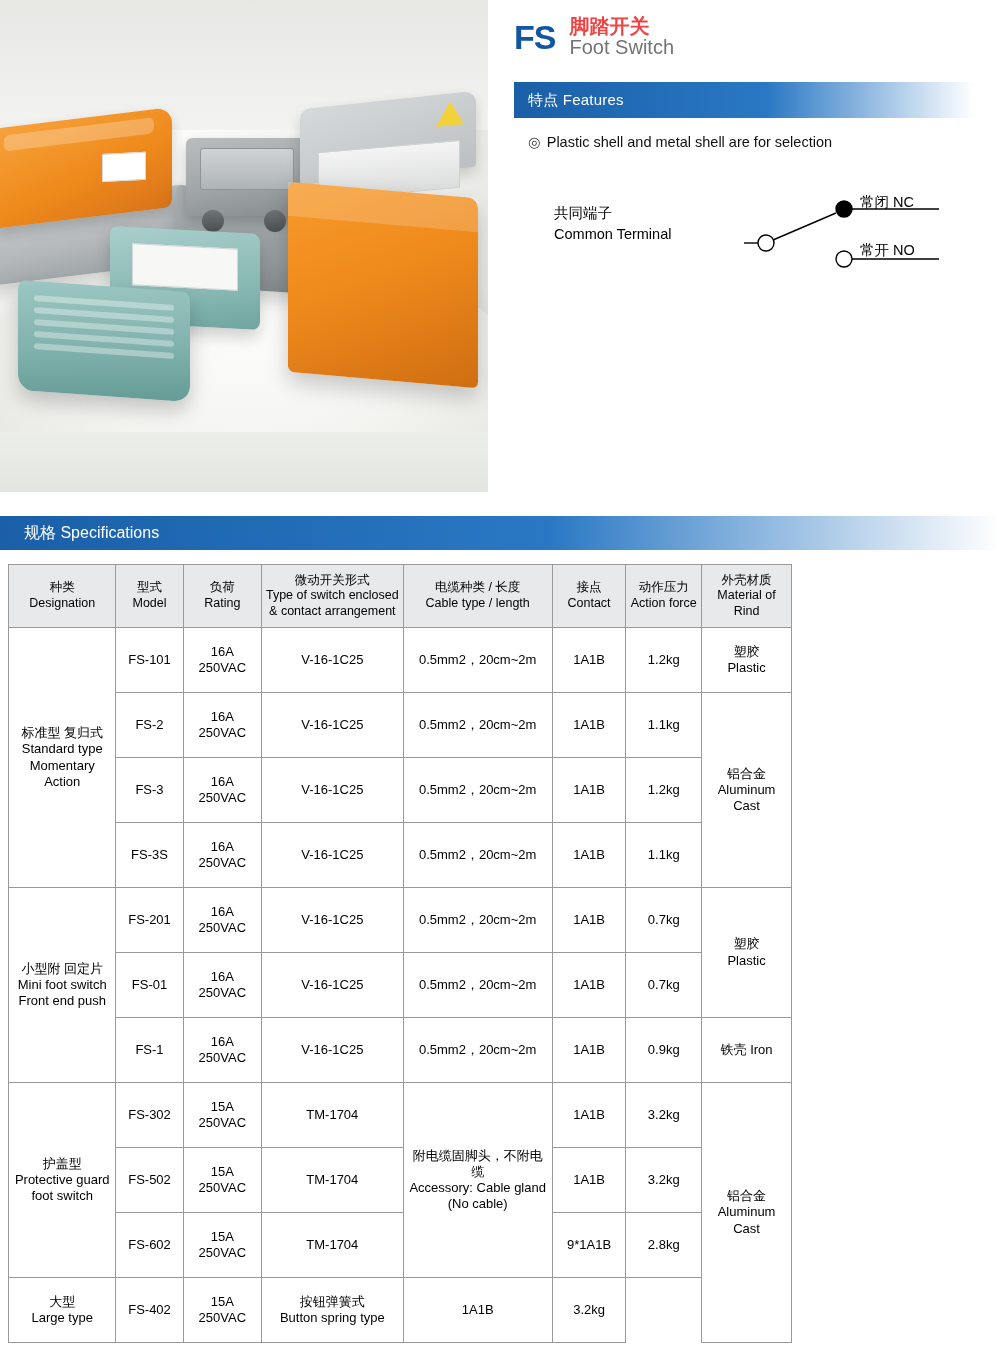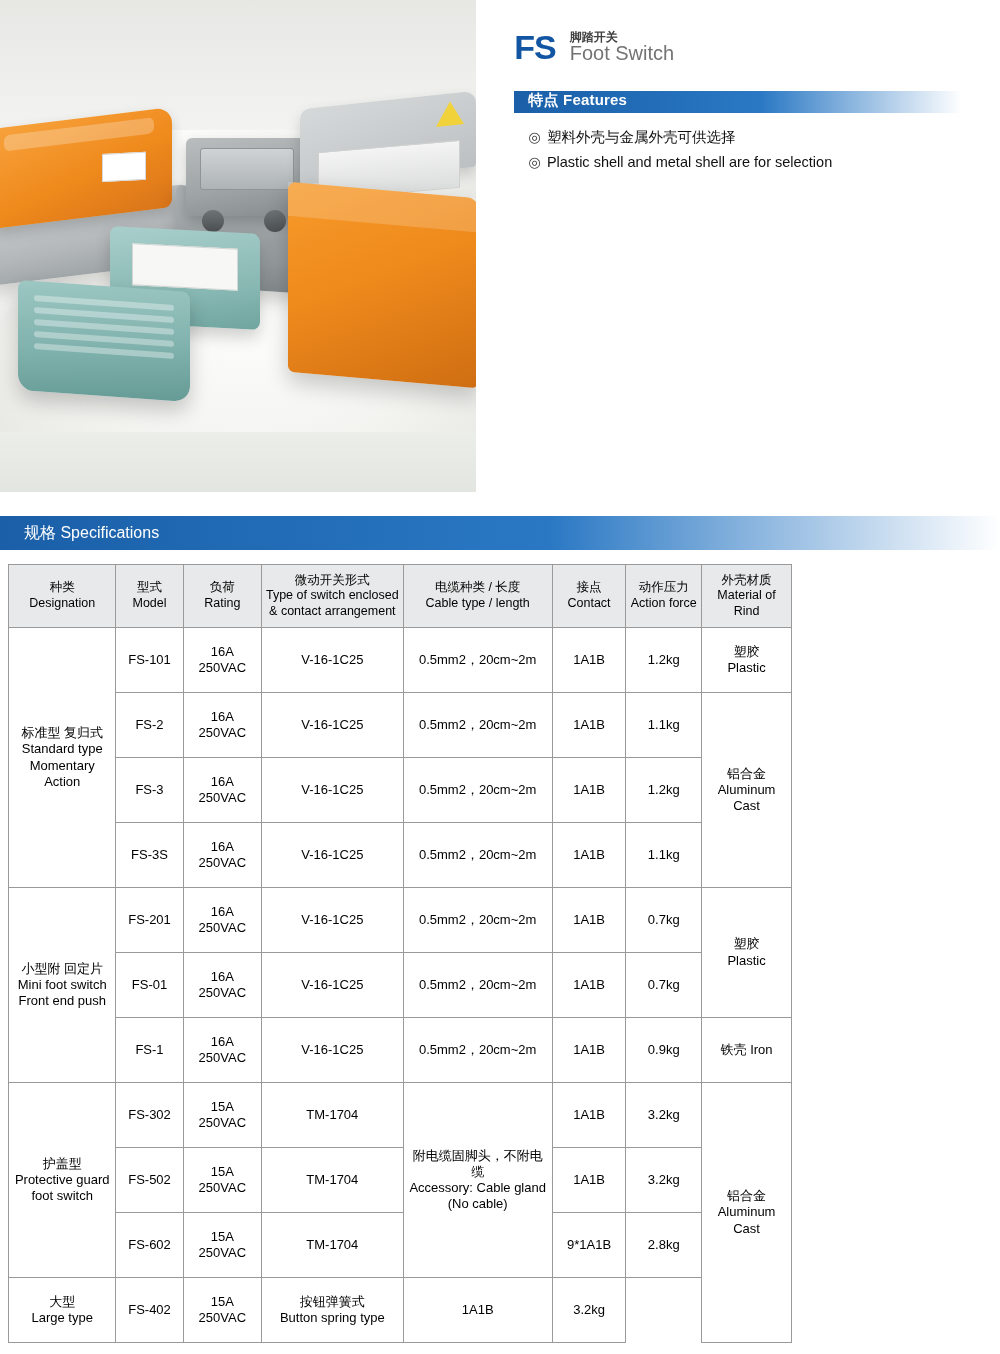--- a/index.html
+++ b/index.html
@@ -140,39 +140,39 @@
     position:absolute;left:16px;top:14px;width:140px;height:6px;
     background:rgba(255,255,255,.35);border-radius:3px;
   }
   .sw-teal-pedal .ridge:nth-child(2){top:26px;}
   .sw-teal-pedal .ridge:nth-child(3){top:38px;}
   .sw-teal-pedal .ridge:nth-child(4){top:50px;}
   .sw-teal-pedal .ridge:nth-child(5){top:62px;}
   
   .right{
     width:508px;
-    padding:16px;
+    padding:4px;
     position:relative;
   }
   .brand{
     padding:12px 0 0 22px;
     display:flex;align-items:center;
   }
   .brand .fs{
     font-size:34px;font-weight:bold;color:#1155a3;letter-spacing:-1px;
     font-family:"Liberation Sans", sans-serif;
   }
   .brand .names{margin-left:14px;line-height:1.05;}
-  .brand .cn{font-size:12px;color:#404040;font-weight:bold;}
+  .brand .cn{font-size:20px;color:#ef4444;font-weight:bold;}
   .brand .en{font-size:20px;color:#737373;}
   .bar{
     margin:24px 22px 0 22px;
-    height:22px;
+    height:36px;
     background:linear-gradient(90deg,#1a5fa8 0%,#2a78c4 55%,#ffffff 100%);
-    display:flex;align-items:flex-start;font-weight:bold;
+    display:flex;align-items:center;
   }
   .bar span{color:#fff;font-size:15px;padding-left:14px;letter-spacing:.2px;}
   .feat{
     margin:12px 22px 0 36px;
   }
   .feat div{
     font-size:14.5px;line-height:1.75;color:#111;
   }
   .feat .dot{color:#3a3a3a;margin-right:6px;}
   .contact-area{
@@ -272,28 +272,44 @@
         <div class="en">Foot Switch</div>
       </div>
     </div>
 
     <div class="bar">
       <span>特点 Features</span>
     </div>
 
     <div class="feat">
       <div>
-        <span class="dot">◎</span><span>塑料外壳与金属外壳可供选择</span>
-      </div>
-      <div>
         <span class="dot">◎</span><span>Plastic shell and metal shell are for selection</span>
       </div>
     </div>
 
 
+    <div class="contact-area">
+      <div class="ct-label">
+        <div>共同端子</div>
+        <div>Common Terminal</div>
+      </div>
+      <div class="diagram">
+        <svg width="250" height="100" viewBox="0 0 250 100">
+          <line x1="0" y1="56" x2="14" y2="56" stroke="#000" stroke-width="1.4"></line>
+          <circle cx="22" cy="56" r="8" fill="#fff" stroke="#000" stroke-width="1.4"></circle>
+          <line x1="29" y1="53" x2="92" y2="26" stroke="#000" stroke-width="1.4"></line>
+          <circle cx="100" cy="22" r="8" fill="#000" stroke="#000" stroke-width="1.4"></circle>
+          <line x1="108" y1="22" x2="195" y2="22" stroke="#000" stroke-width="1.4"></line>
+          <circle cx="100" cy="72" r="8" fill="#fff" stroke="#000" stroke-width="1.4"></circle>
+          <line x1="108" y1="72" x2="195" y2="72" stroke="#000" stroke-width="1.4"></line>
+        </svg>
+        <div class="lbl-nc">常闭 NC</div>
+        <div class="lbl-no">常开 NO</div>
+      </div>
+    </div>
 
   </div>
 </div>
 
 <div class="spec-bar">
   <span>规格 Specifications</span>
 </div>
 
 <table class="spec">
   <thead>

